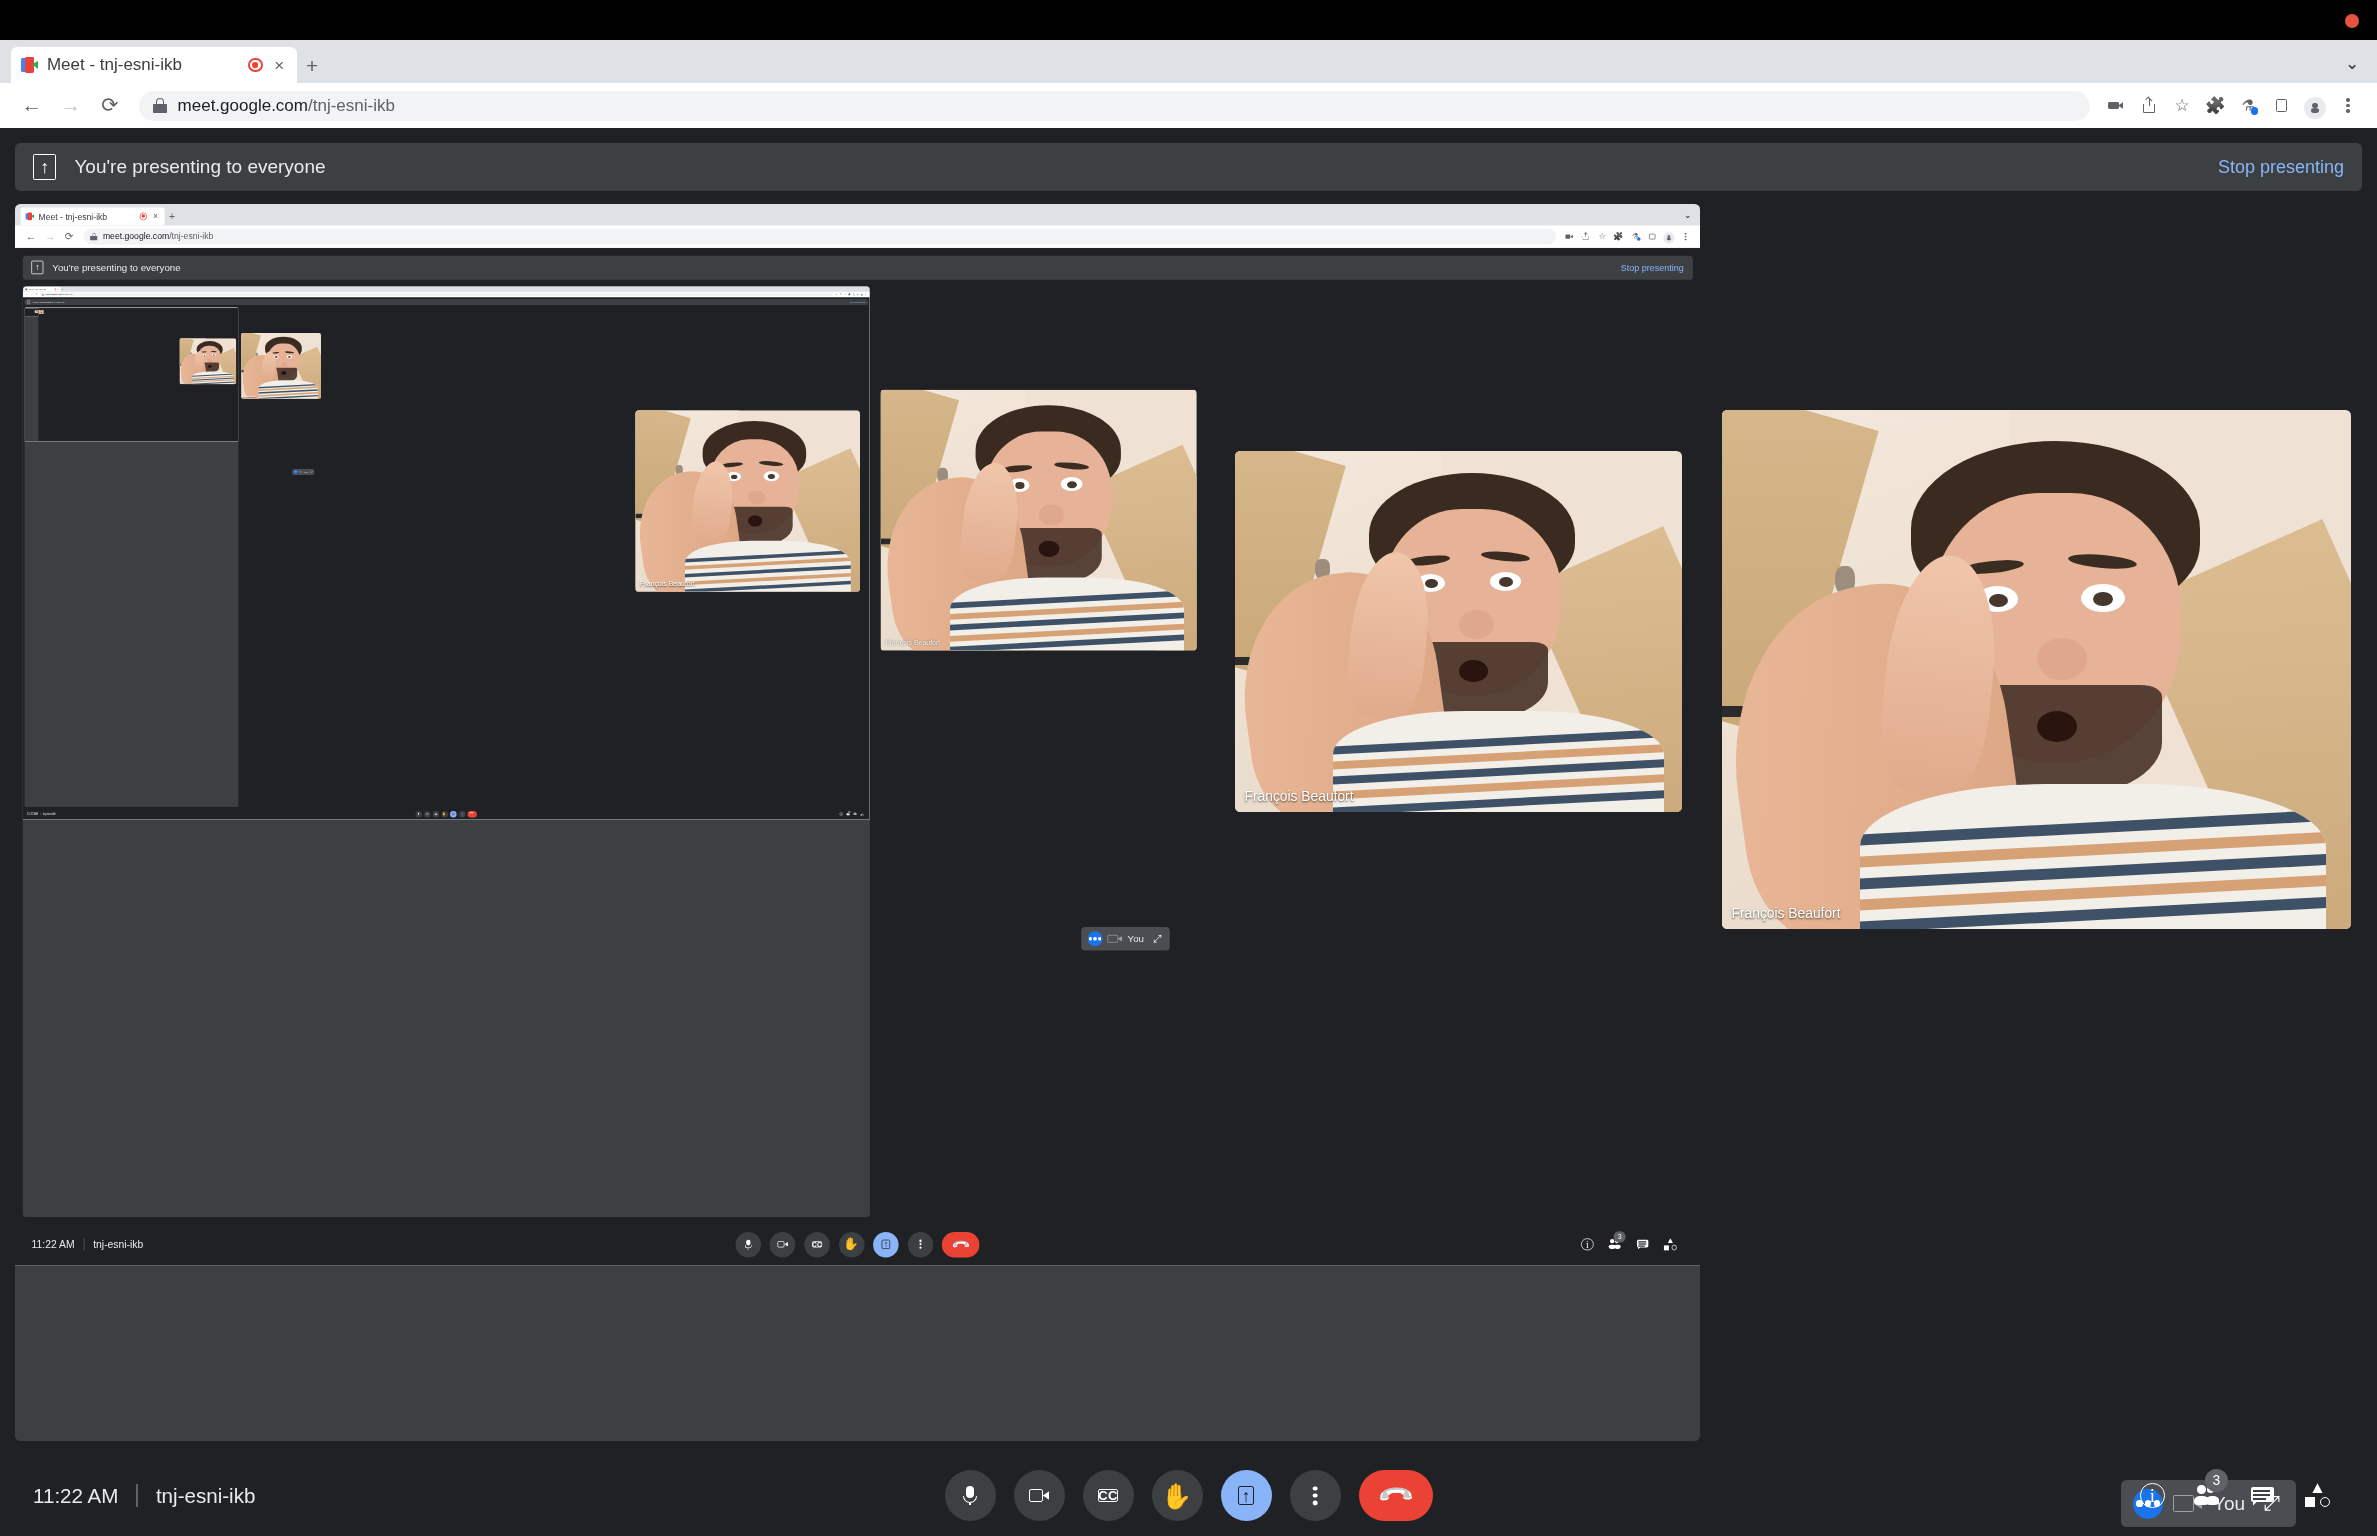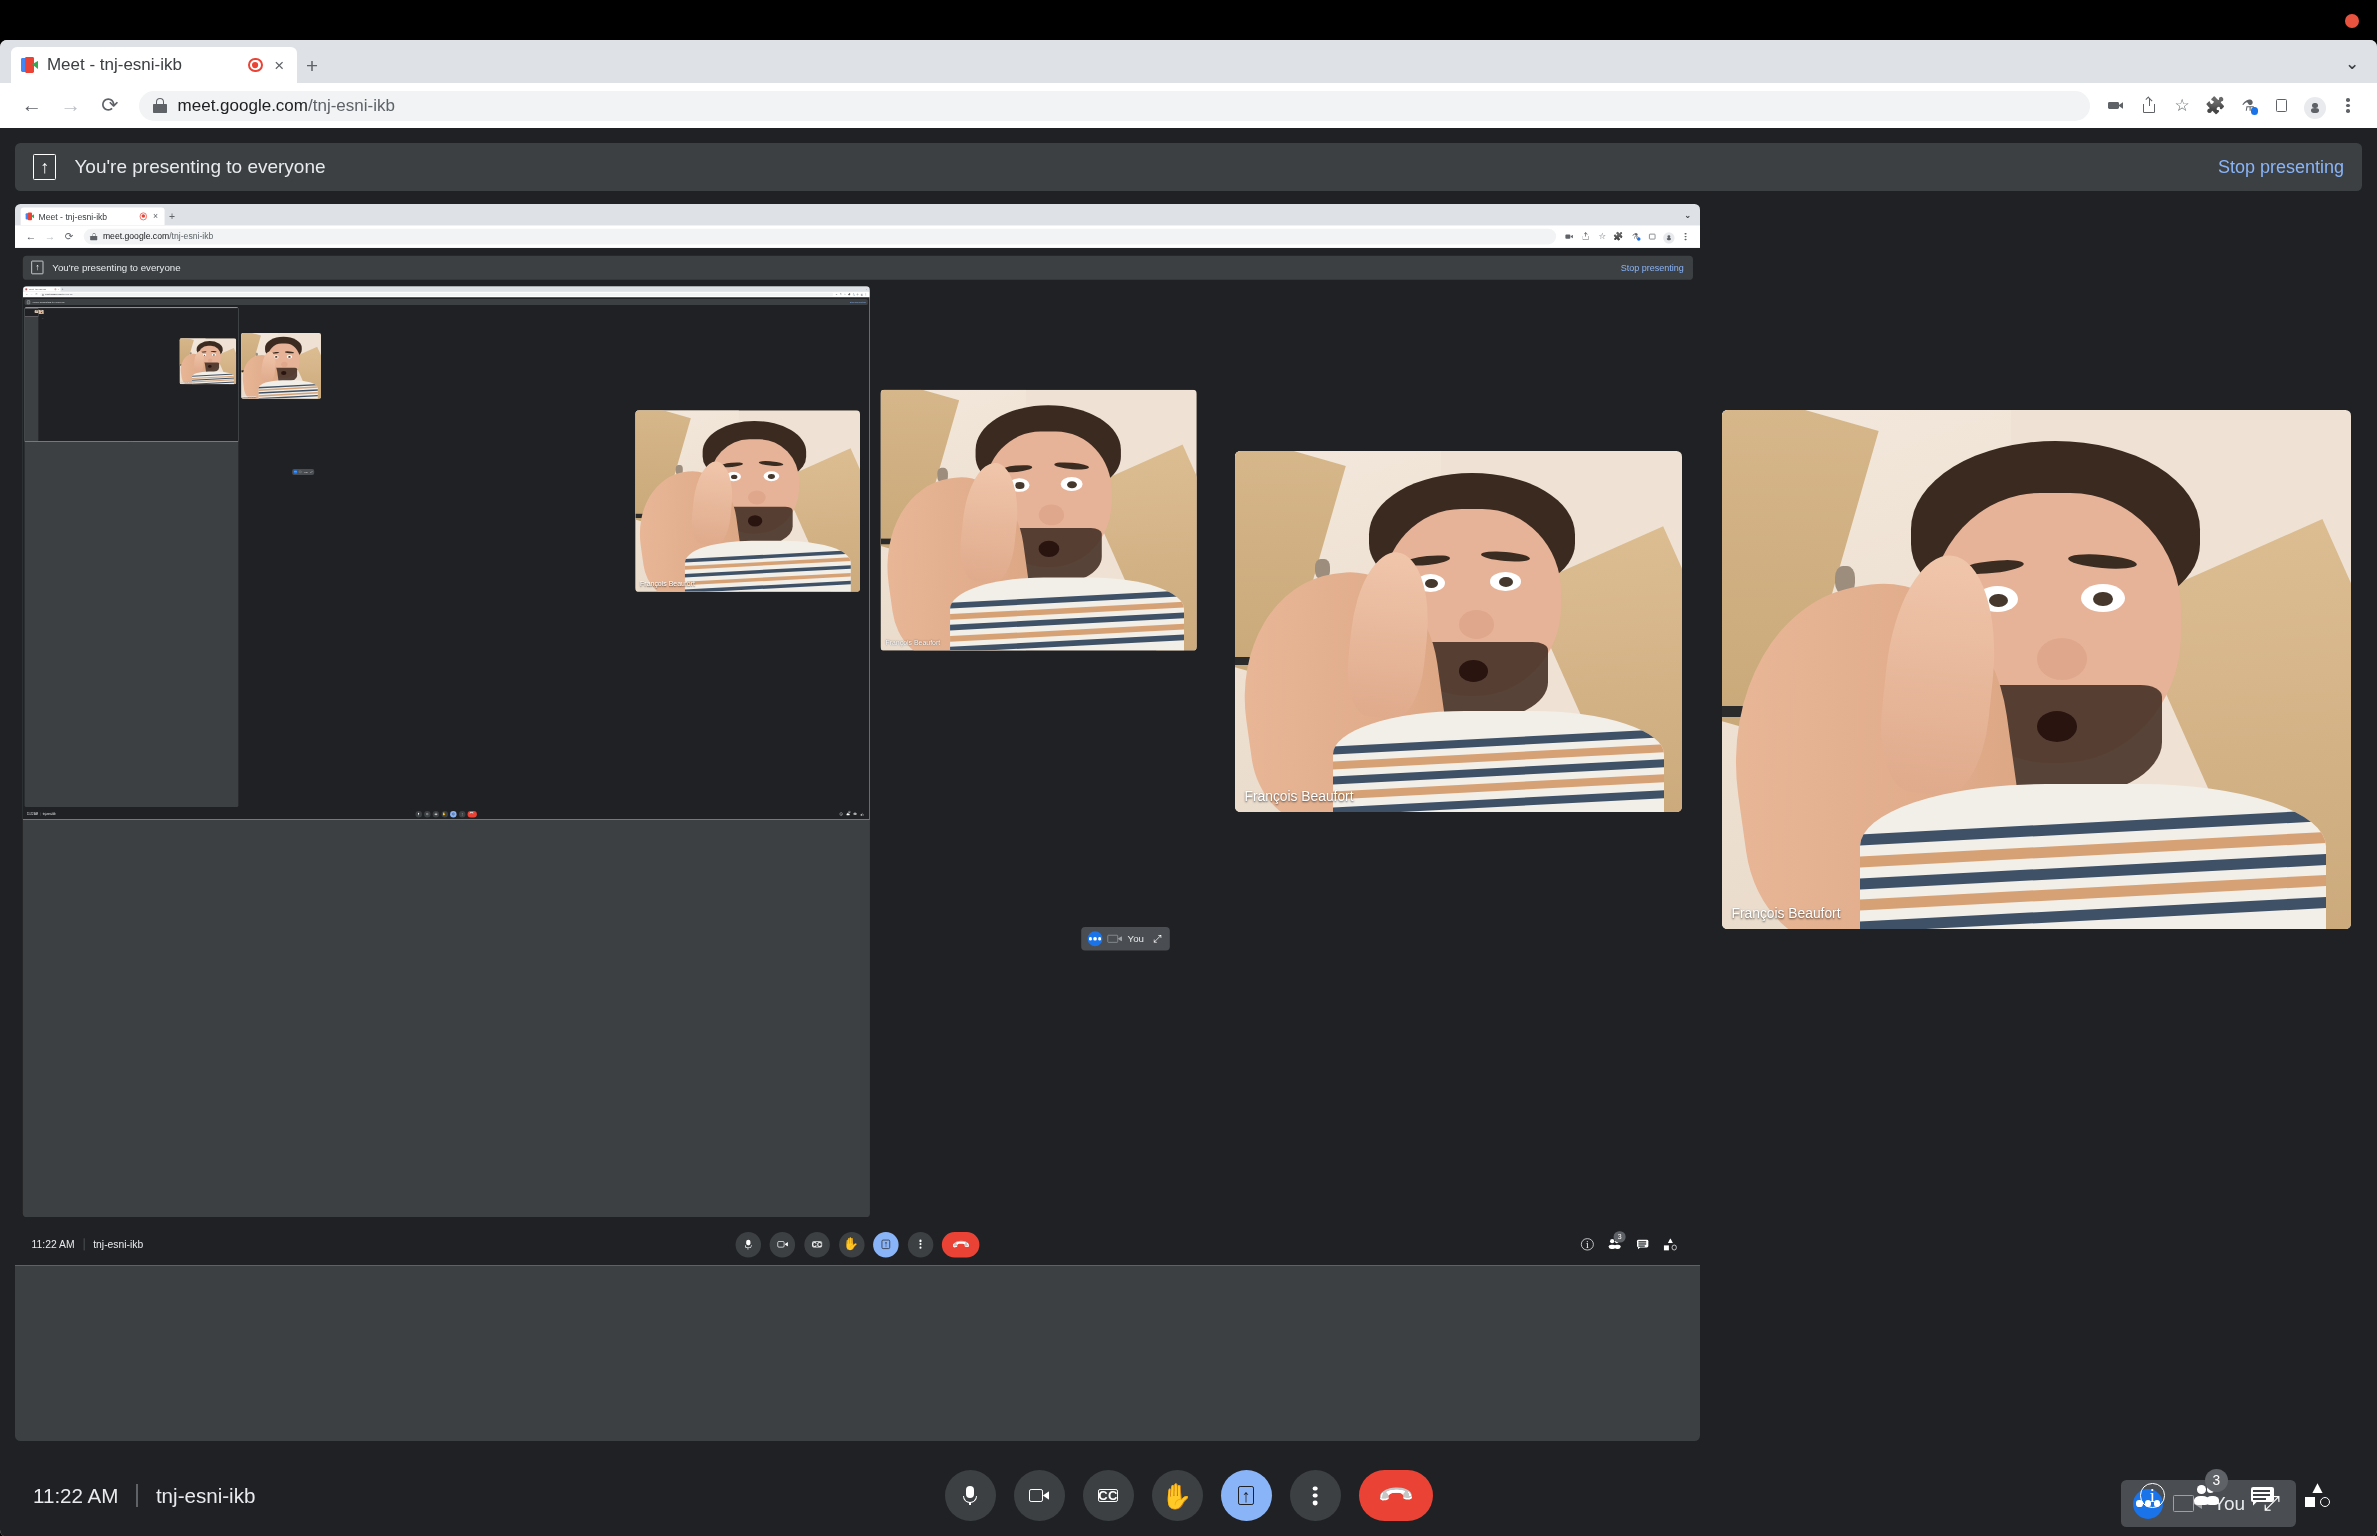--- a/index.html
+++ b/index.html
@@ -238,21 +238,21 @@
   .arrow-nav { line-height:1; }
 </style>
 </head>
 <body>
 
 <div class="os-bar">
   <div class="rec-dot"></div>
 </div>
 
 <div id="root" style="position:absolute;left:0;top:40px;width:2377px;height:1497px;">
-    <div class="browser" style="width:2377px;height:1497px;border-radius:7px;">
+    <div class="browser" style="width:2377px;height:1497px;">
       <div class="tabstrip" style="height:43px;padding-left:11px;">
         <div class="tab" style="height:36px;width:286px;border-radius:6.2px 6.2px 0 0;padding:0 9.6px;">
           <div class="tab-favicon" style="width:18px;height:18px;margin-right:8.3px;">
             <div class="fav-a"></div>
             <div class="fav-b"></div>
             <div class="fav-c"></div>
           </div>
           <span class="tab-title" style="font-size:17px;">Meet - tnj-esni-ikb</span>
           <div class="tab-rec" style="width:14.4px;height:14.4px;border-width:2.3px;margin:0 8.3px 0 5.5px;">
             <div style="width: 100%; height: 100%; border-radius: 50%; background: rgb(234, 67, 53); transform: scale(0.62);"></div>

